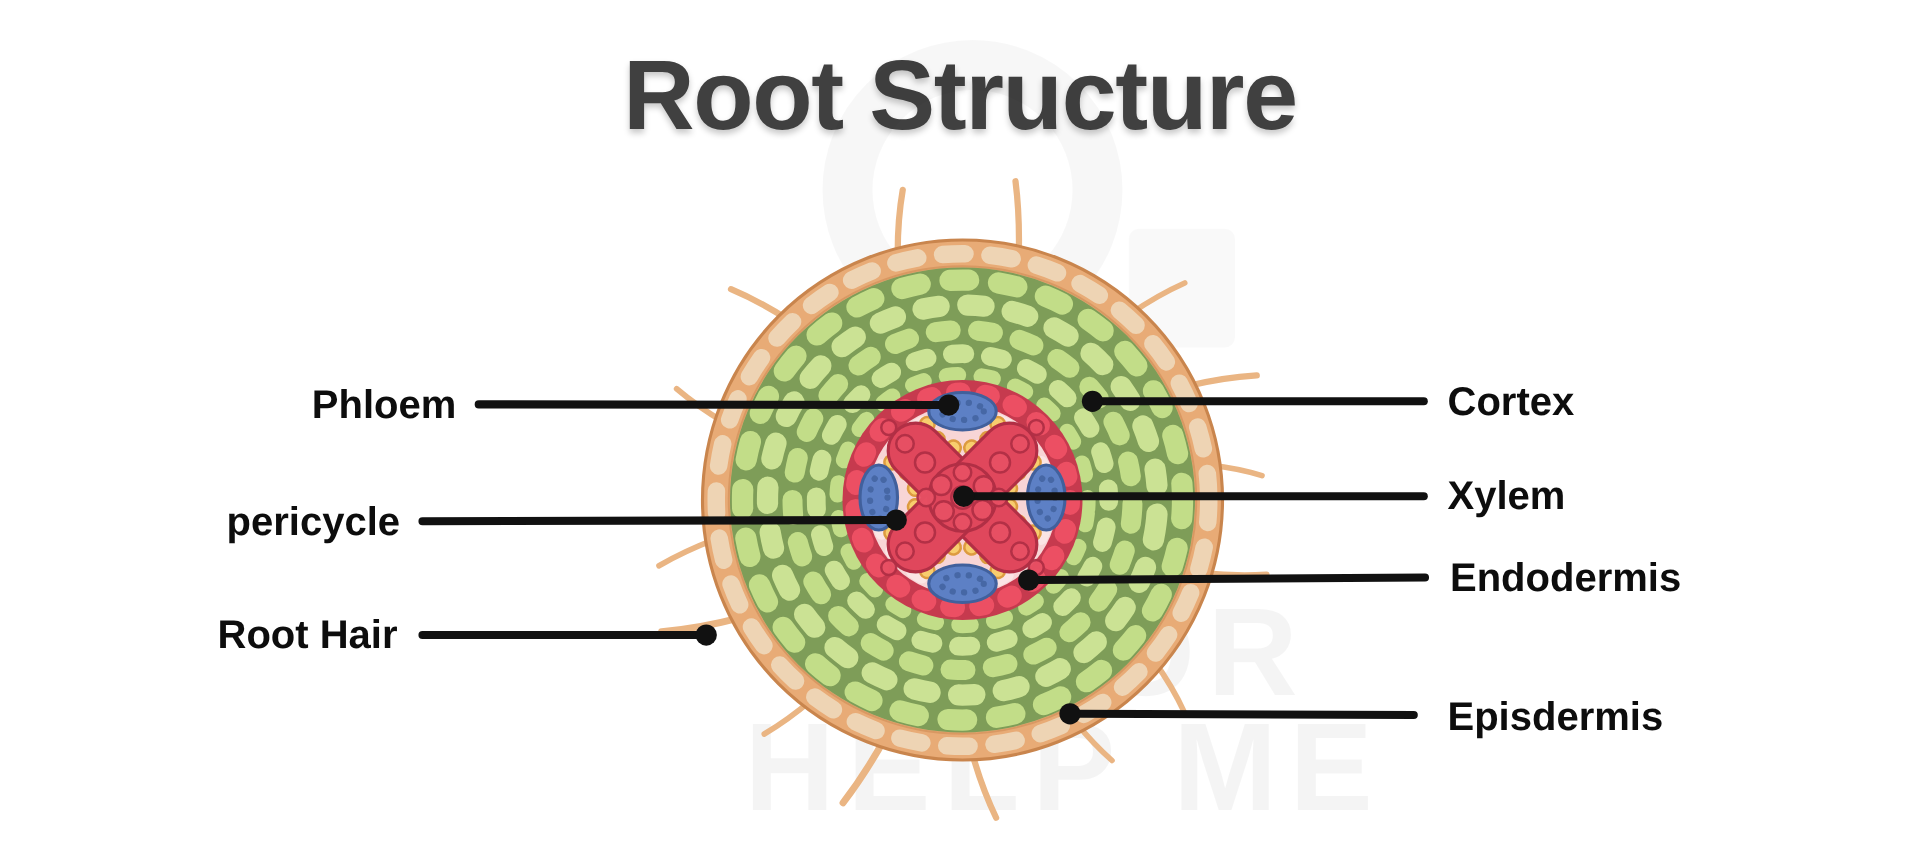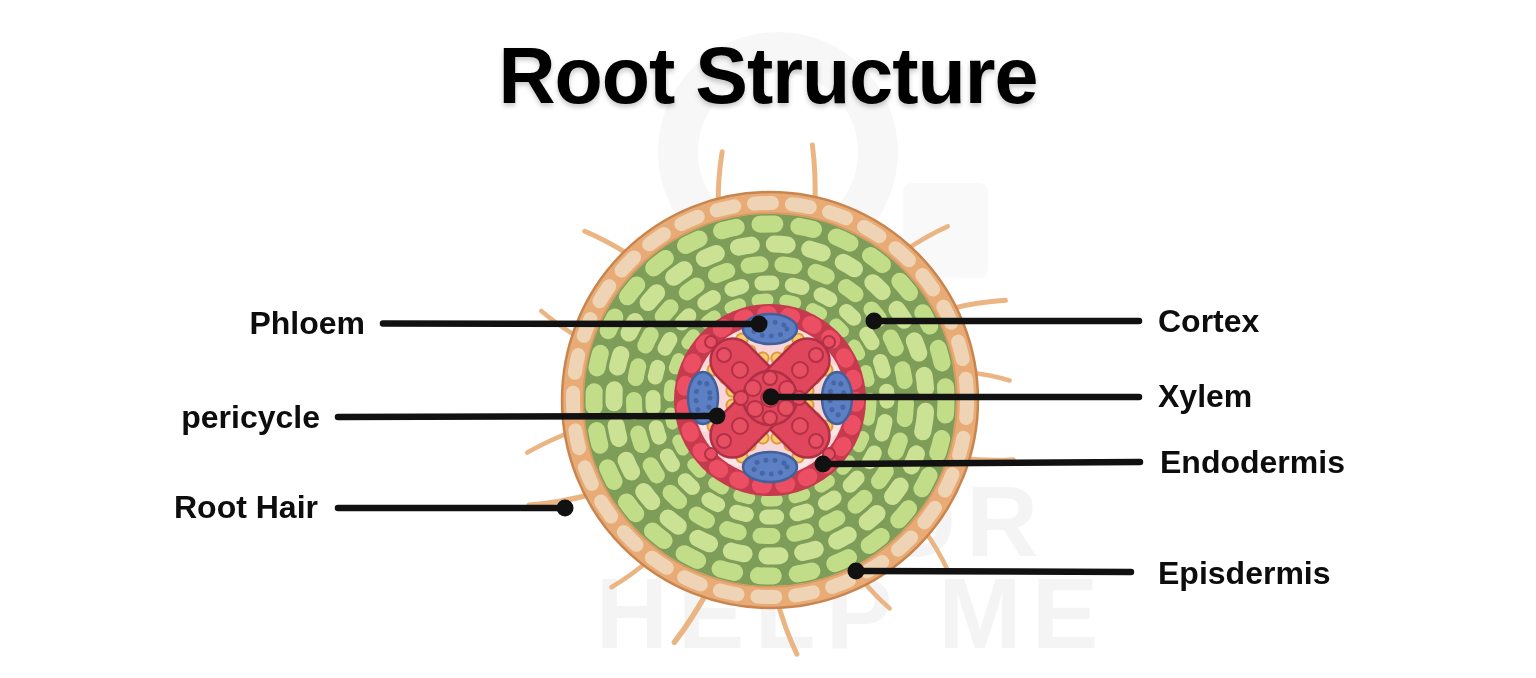--- a/index.html
+++ b/index.html
@@ -10,21 +10,21 @@
     overflow:hidden;
     font-family:"Liberation Sans", sans-serif;
   }
   .title{
     position:absolute;
     left:0;right:0;top:30px;
     text-align:center;
     font-size:79px;
     font-weight:800;
     letter-spacing:-1px;
-    color:#000000;
+    color:#404040;
     text-shadow:0 3px 5px rgba(0,0,0,0.22);
   }
   svg{position:absolute;left:0;top:0;}
   svg text{font-family:"Liberation Sans", sans-serif;}
   .lbl{font-size:32px;font-weight:800;fill:var(--label-text);}
   .wm-text{font-size:100px;font-weight:800;letter-spacing:10px;fill:var(--watermark-gray);}
   .leader{stroke:var(--leader-line);stroke-width:6.5;stroke-linecap:round;}
   .ldot{fill:var(--leader-line);}
   .hair{stroke:var(--root-hair);fill:none;stroke-linecap:round;}
   .epi-base{fill:var(--epidermis-base);stroke:var(--epidermis-outline);stroke-width:2.5;}

